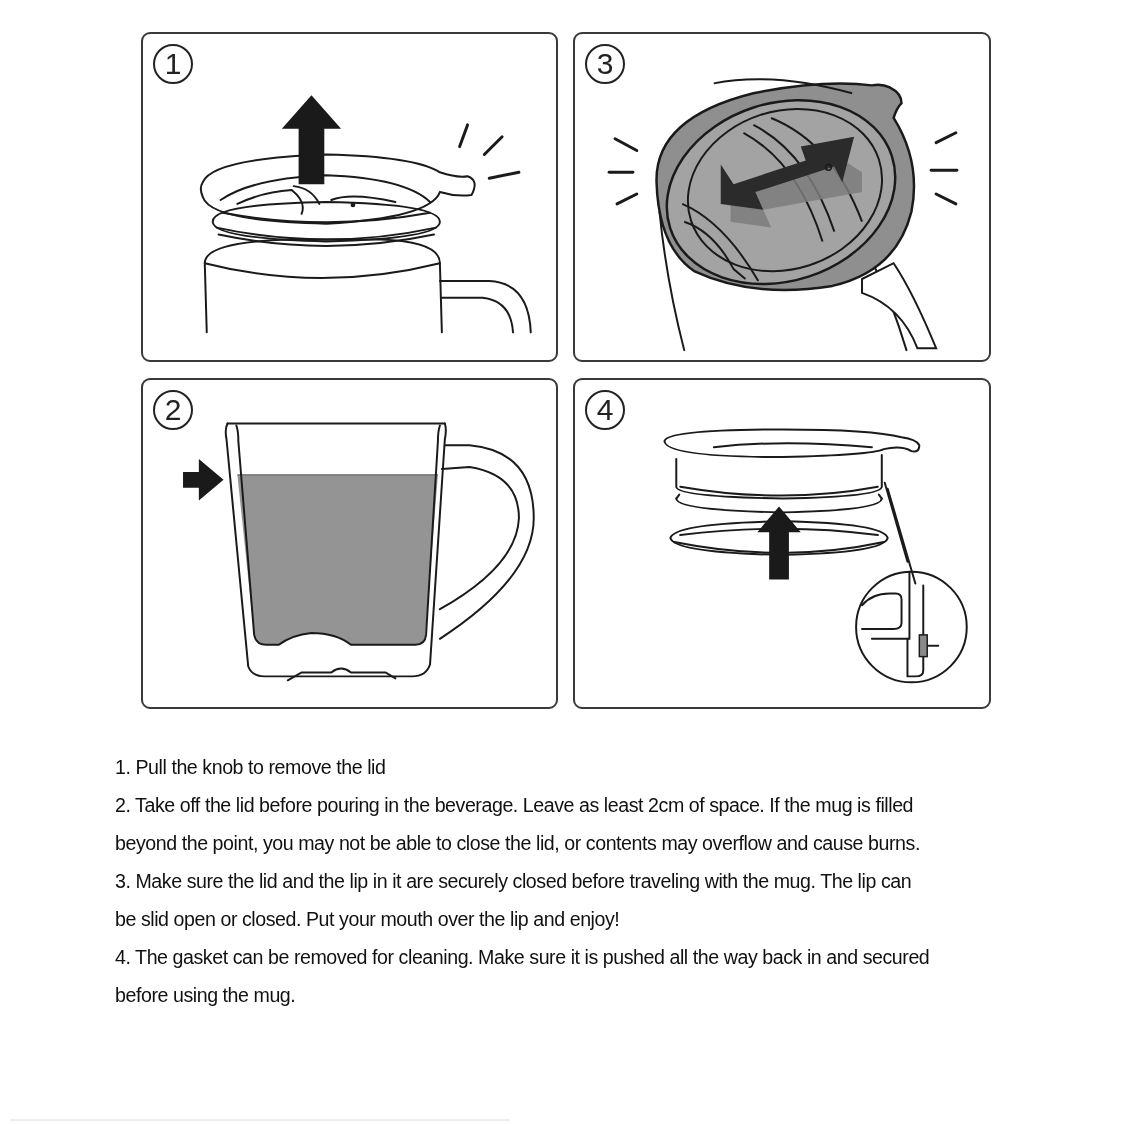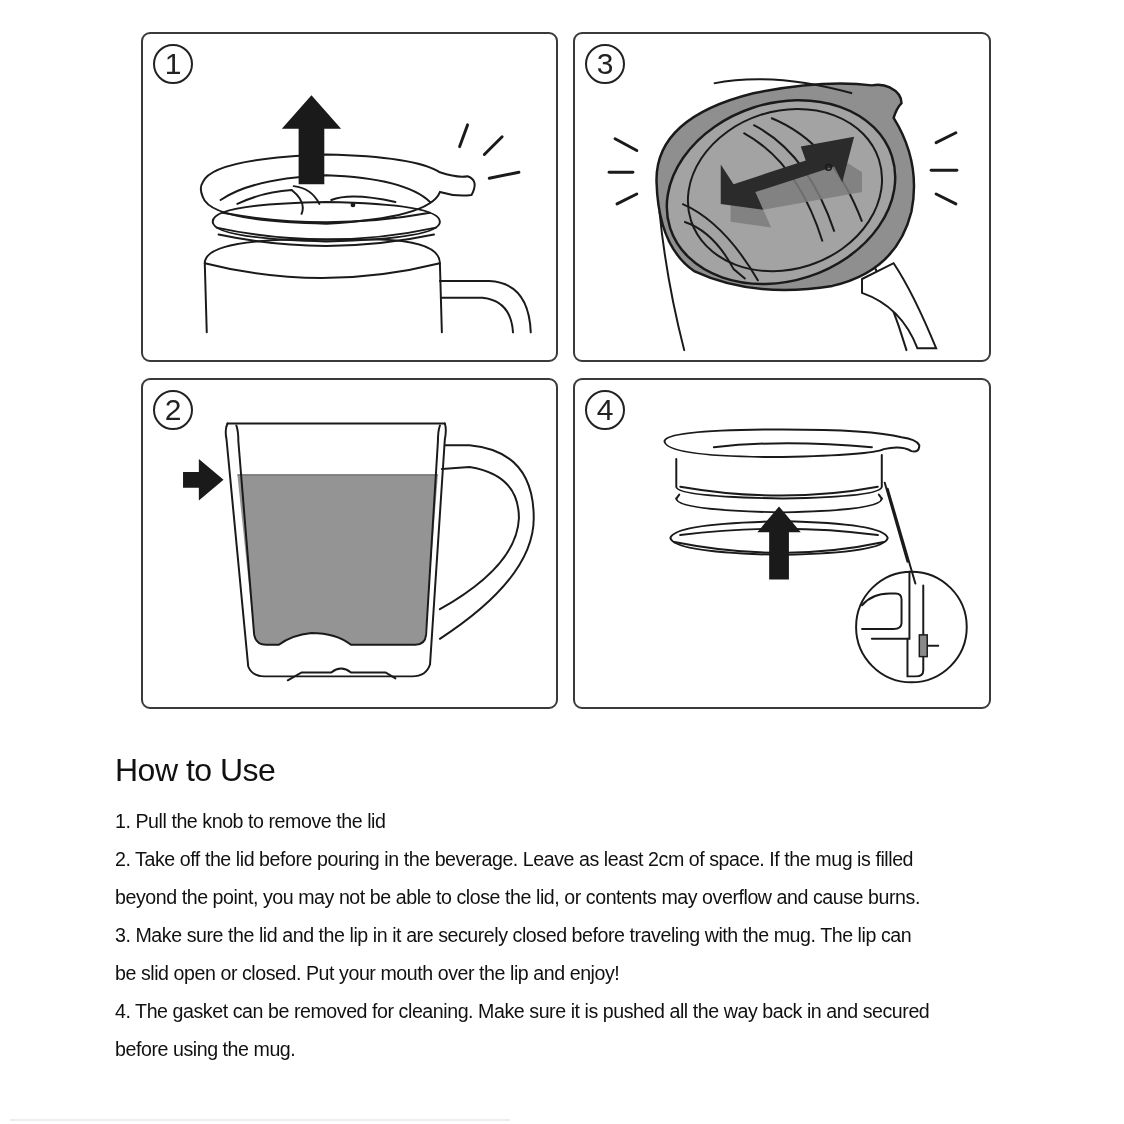--- a/index.html
+++ b/index.html
@@ -212,21 +212,20 @@
     </g>
     <rect x="348" y="258" width="8" height="22" fill="#8a8a8a" stroke="#1a1a1a" stroke-width="1.5"></rect>
     <line x1="356" y1="269" x2="368" y2="269" stroke="#1a1a1a" stroke-width="2"></line>
 
     <path d="M206 128 L228 154 L216 154 L216 202 L196 202 L196 154 L184 154 Z" fill="#1a1a1a"></path>
   </svg>
   <div class="step-badge">4</div>
 </div>
 
 <div class="instructions">
-  <h1>How to Use</h1>
   <div class="line" style="transform: scaleX(0.98);">1. Pull the knob to remove the lid</div>
   <div class="line" style="transform: scaleX(0.98);">2. Take off the lid before pouring in the beverage. Leave as least 2cm of space. If the mug is filled</div>
   <div class="line" style="transform: scaleX(0.98);">beyond the point, you may not be able to close the lid, or contents may overflow and cause burns.</div>
   <div class="line" style="transform: scaleX(0.98);">3. Make sure the lid and the lip in it are securely closed before traveling with the mug. The lip can</div>
   <div class="line" style="transform: scaleX(0.98);">be slid open or closed. Put your mouth over the lip and enjoy!</div>
   <div class="line" style="transform: scaleX(0.98);">4. The gasket can be removed for cleaning. Make sure it is pushed all the way back in and secured</div>
   <div class="line" style="transform: scaleX(0.98);">before using the mug.</div>
 </div>
 
 <div class="bottom-rule"></div>

